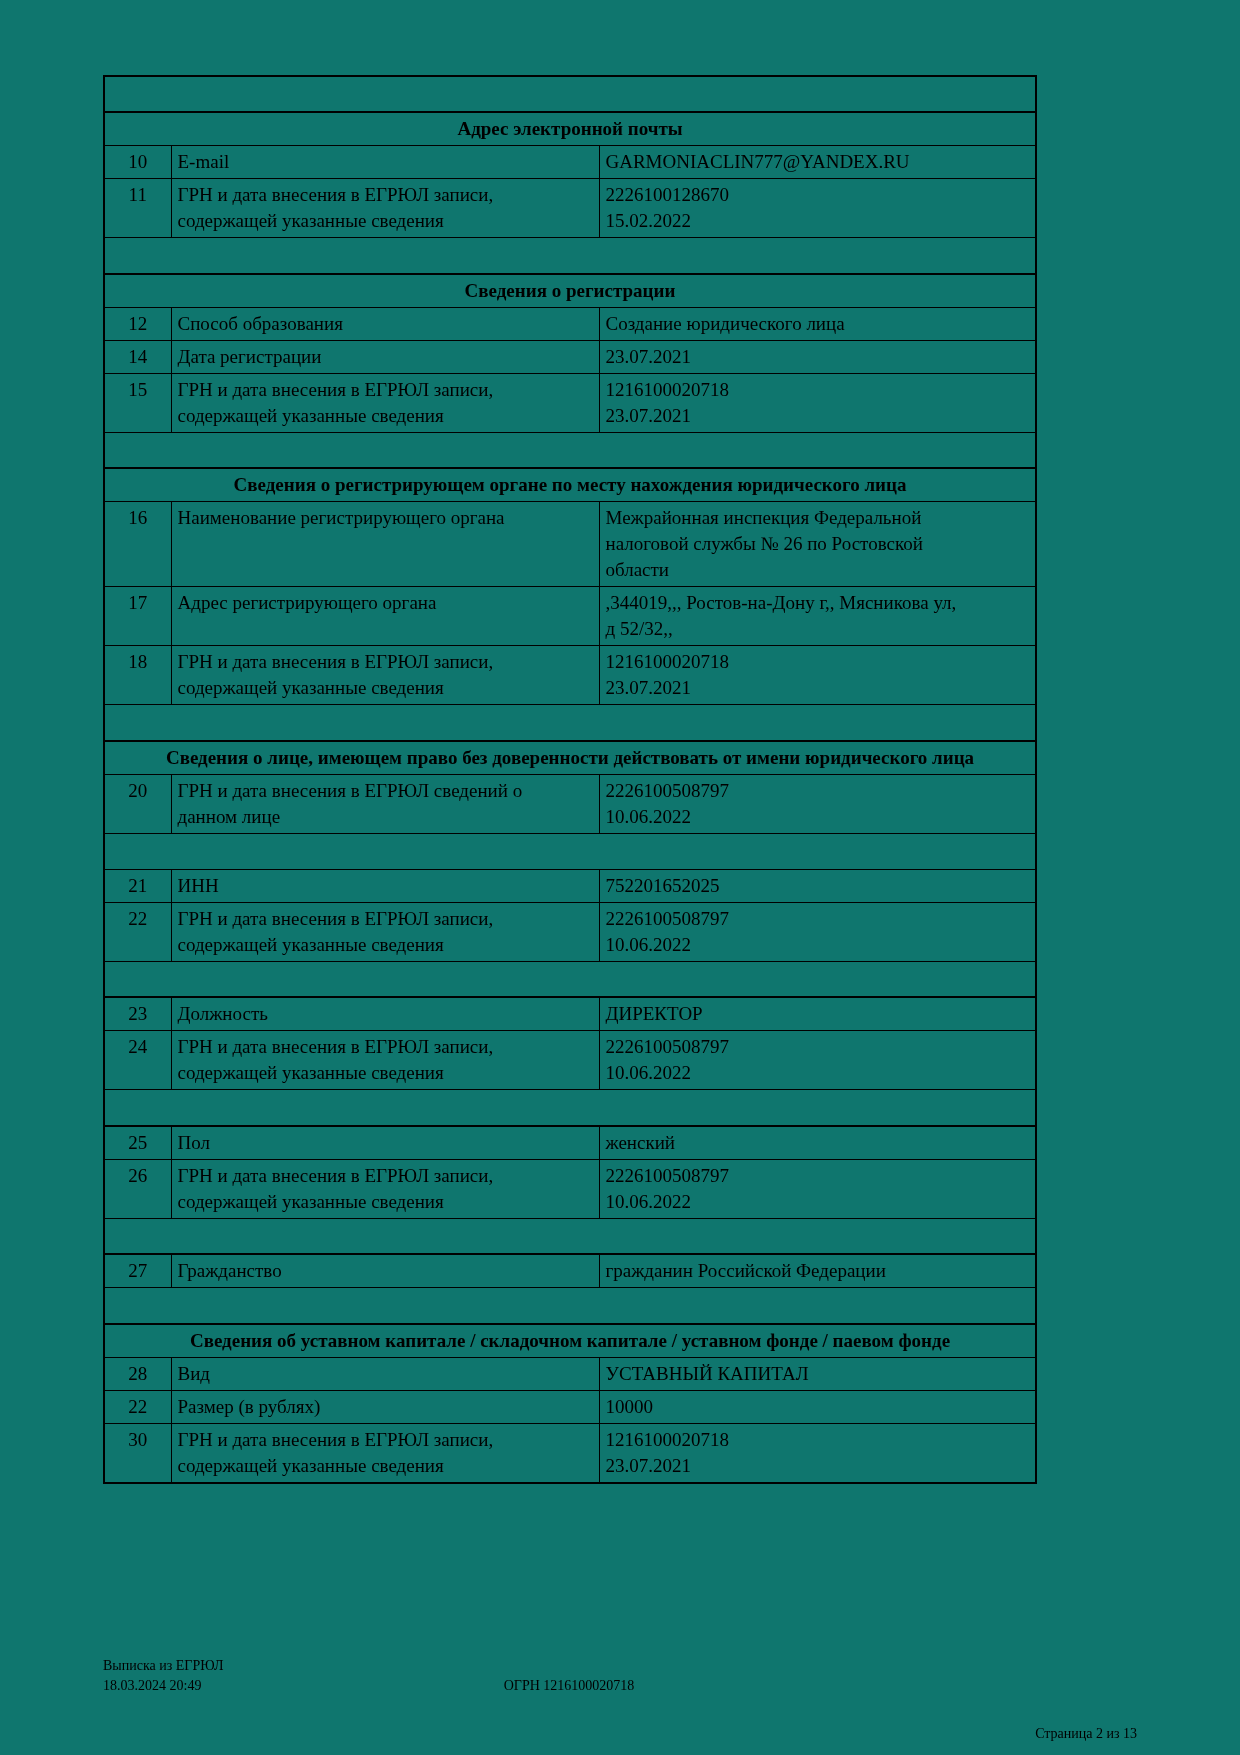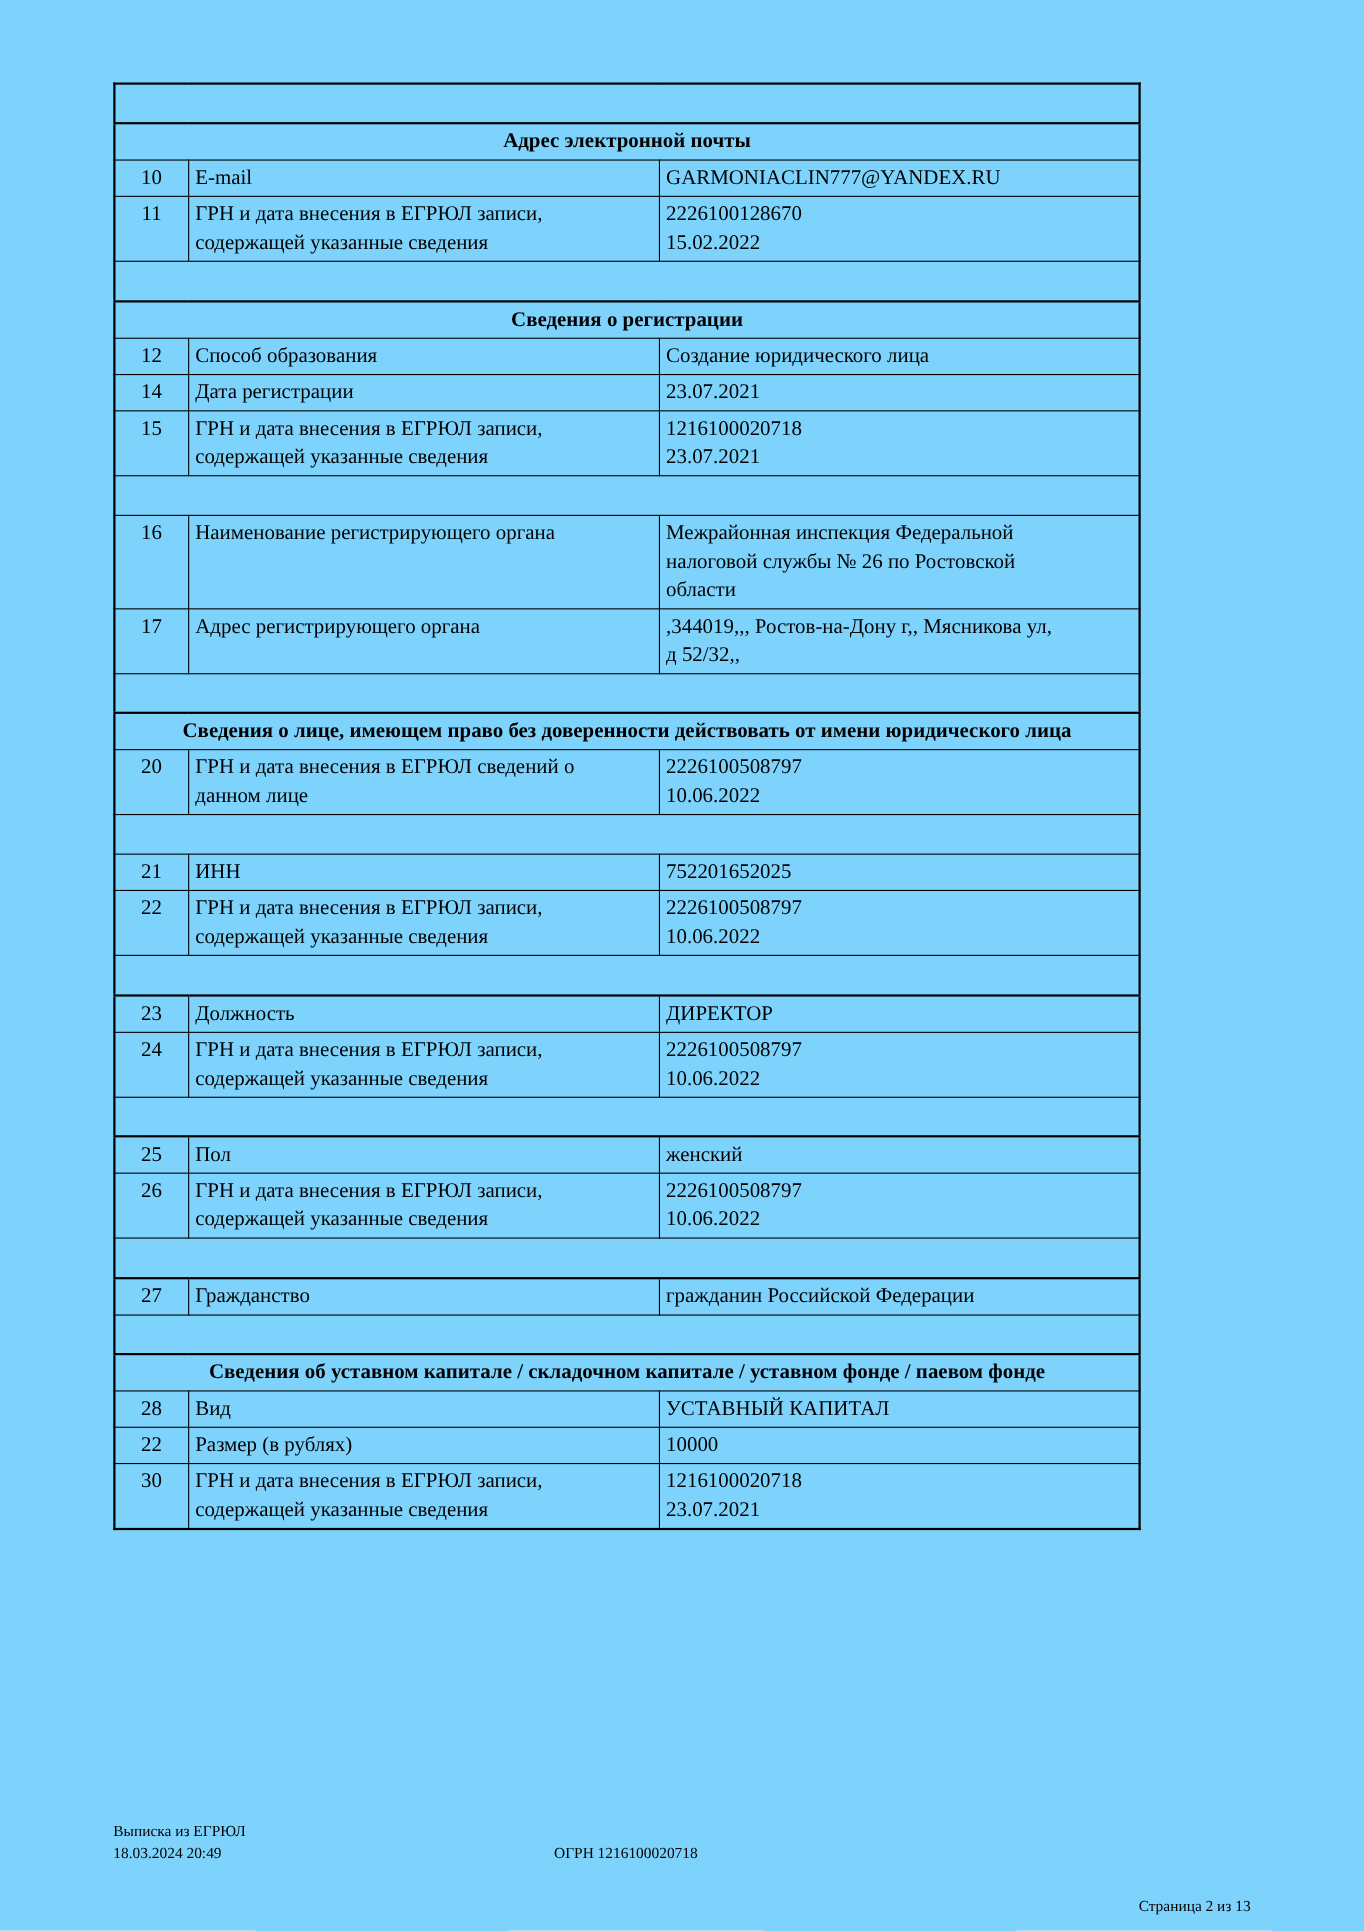--- a/index.html
+++ b/index.html
@@ -1,21 +1,21 @@
 <!DOCTYPE html>
 <html><head>
 <meta charset="utf-8">
 <style>
   * { margin: 0; padding: 0; box-sizing: border-box; }
   html, body { background: #e8e8e8; }
   .page {
     position: relative;
     width: 1240px;
     height: 1755px;
-    background: #7dd3fc;
+    background: #0f766e;
     font-family: "Liberation Serif", "DejaVu Serif", serif;
     color: #000000;
     overflow: hidden;
   }
   table.egrul {
     position: absolute;
     left: 103px;
     top: 75px;
     width: 932px;
     border-collapse: collapse;
@@ -136,39 +136,53 @@
             <div>содержащей указанные сведения</div>
           </td>
           <td class="cell-value">
             <div>1216100020718</div>
             <div>23.07.2021</div>
           </td>
         </tr>
         <tr class="spacer-row">
           <td colspan="3"></td>
         </tr>
+        <tr class="group-start section-row">
+          <td colspan="3">Сведения о регистрирующем органе по месту нахождения юридического лица</td>
+        </tr>
         <tr>
           <td class="cell-num">16</td>
           <td class="cell-label">
             <div>Наименование регистрирующего органа</div>
           </td>
           <td class="cell-value">
             <div>Межрайонная инспекция Федеральной</div>
             <div>налоговой службы № 26 по Ростовской</div>
             <div>области</div>
           </td>
         </tr>
         <tr>
           <td class="cell-num">17</td>
           <td class="cell-label">
             <div>Адрес регистрирующего органа</div>
           </td>
           <td class="cell-value">
             <div>,344019,,, Ростов-на-Дону г,, Мясникова ул,</div>
             <div>д 52/32,,</div>
+          </td>
+        </tr>
+        <tr>
+          <td class="cell-num">18</td>
+          <td class="cell-label">
+            <div>ГРН и дата внесения в ЕГРЮЛ записи,</div>
+            <div>содержащей указанные сведения</div>
+          </td>
+          <td class="cell-value">
+            <div>1216100020718</div>
+            <div>23.07.2021</div>
           </td>
         </tr>
         <tr class="spacer-row">
           <td colspan="3"></td>
         </tr>
         <tr class="group-start section-row">
           <td colspan="3">Сведения о лице, имеющем право без доверенности действовать от имени юридического лица</td>
         </tr>
         <tr>
           <td class="cell-num">20</td>

